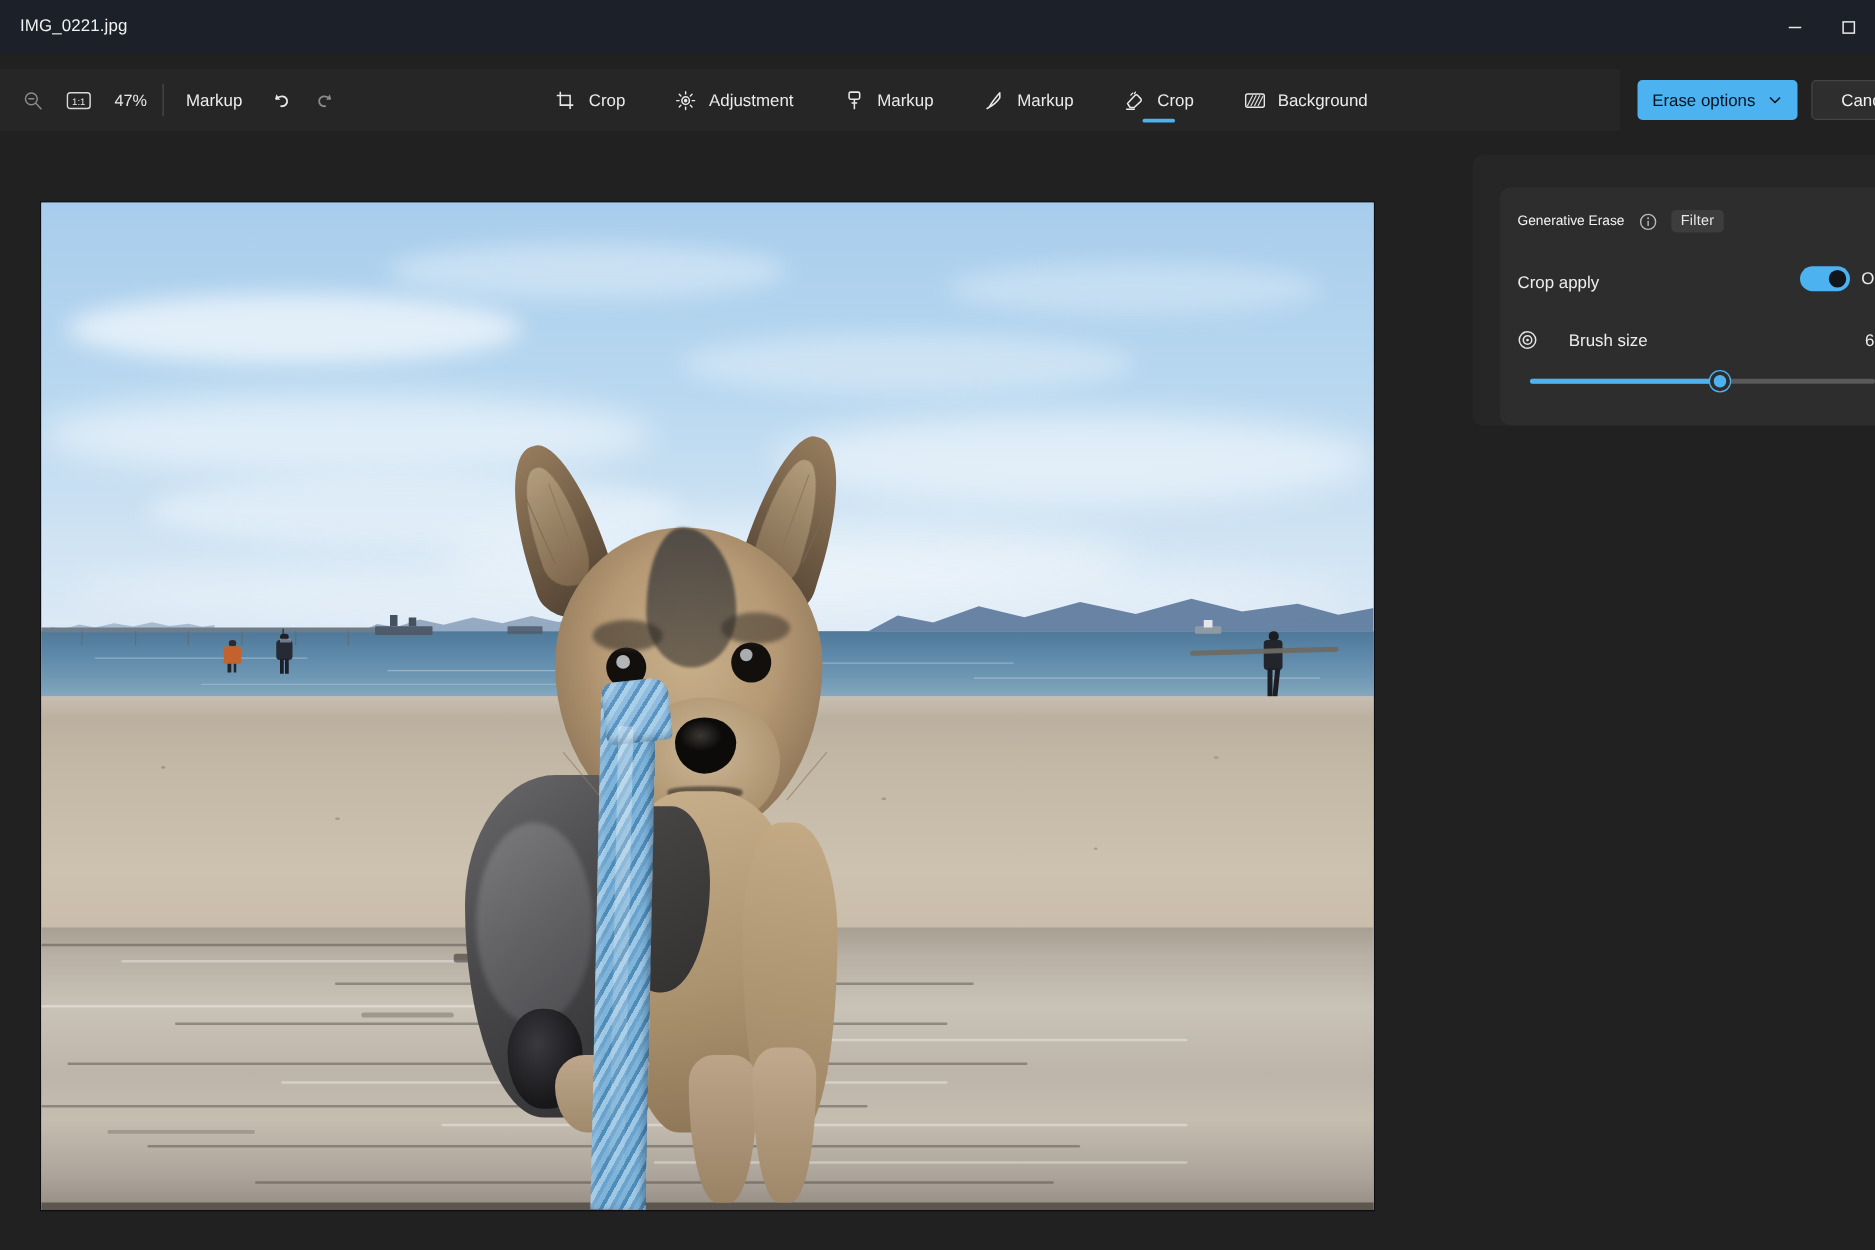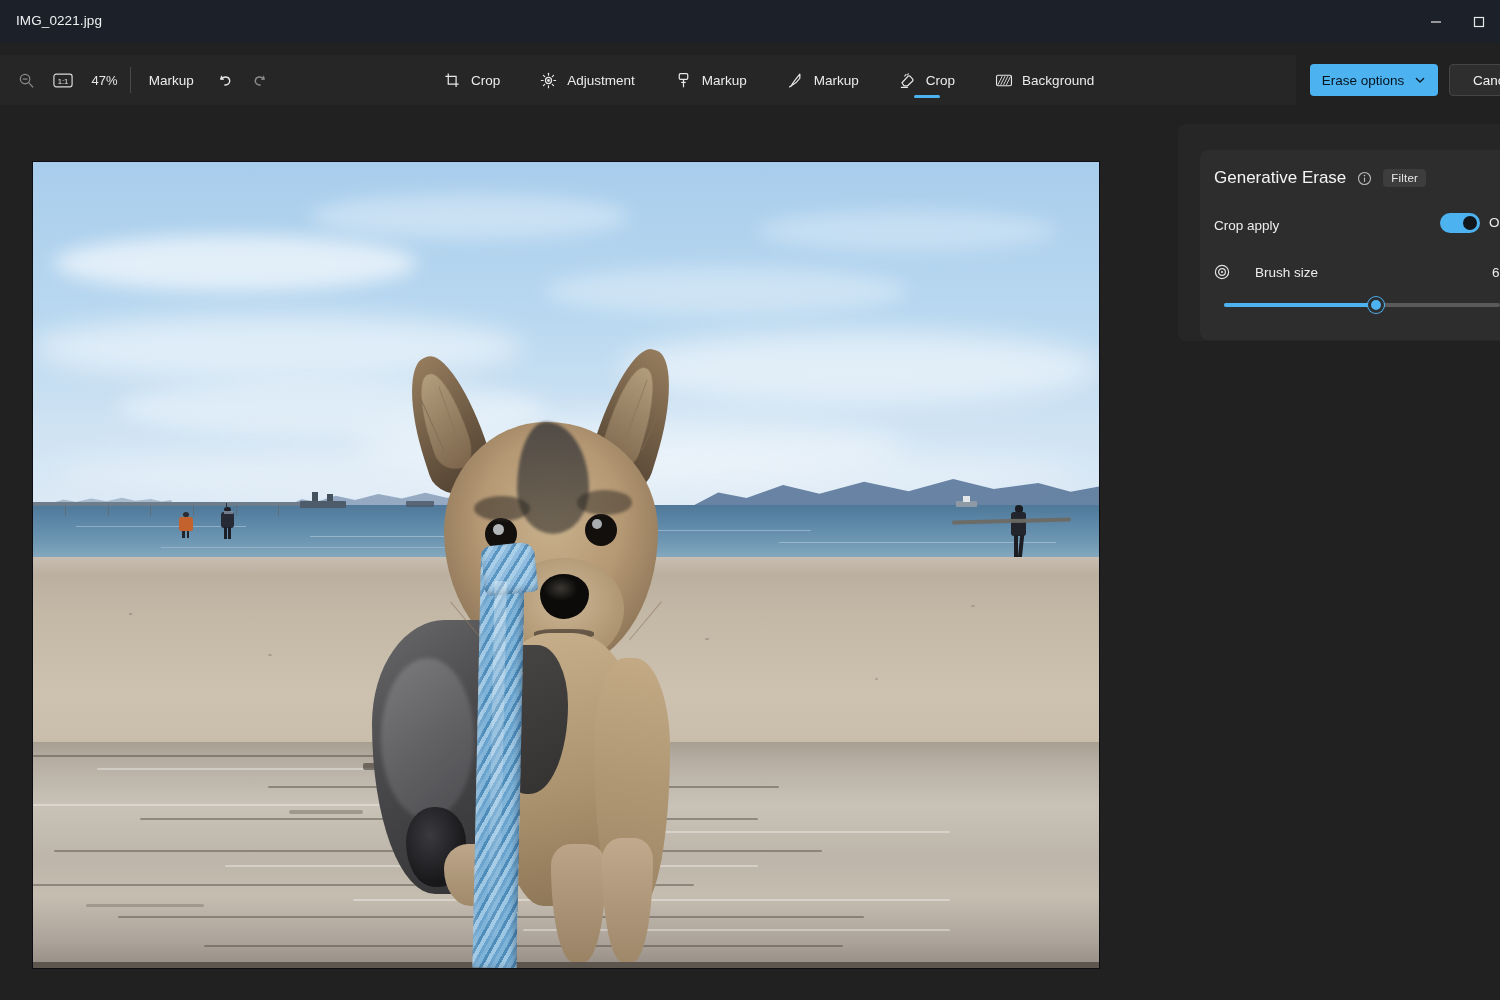--- a/index.html
+++ b/index.html
@@ -135,21 +135,21 @@
     position: absolute; left: 1178px; top: 124px; width: 322px; height: 217px;
     background: #262626; border-radius: 8px 0 0 8px;
   }
   .side-card {
     position: absolute; left: 1200px; top: 150px; width: 300px; height: 190px;
     background: #2d2d2d; border-radius: 8px 0 0 8px;
   }
   .panel-title-row {
     position: absolute; left: 1214px; top: 168px; display: flex; align-items: center; gap: 11px;
   }
-  .panel-title { font-size: 17px; color: #f4f4f4; text-align: right; }
+  .panel-title { font-size: 11px; color: #f4f4f4; text-align: right; }
   .info-ic { color: #b9b9b9; display: flex; }
   .preview-badge {
     background: #3d3d3d; color: #e8e8e8; font-size: 11.5px;
     padding: 3px 8px; border-radius: 4px; letter-spacing: .2px;
   }
   .row-auto {
     position: absolute; left: 1214px; top: 214px; width: 300px; height: 22px;
     display: flex; align-items: center;
   }
   .row-label { font-size: 13.5px; color: #ededed; }

